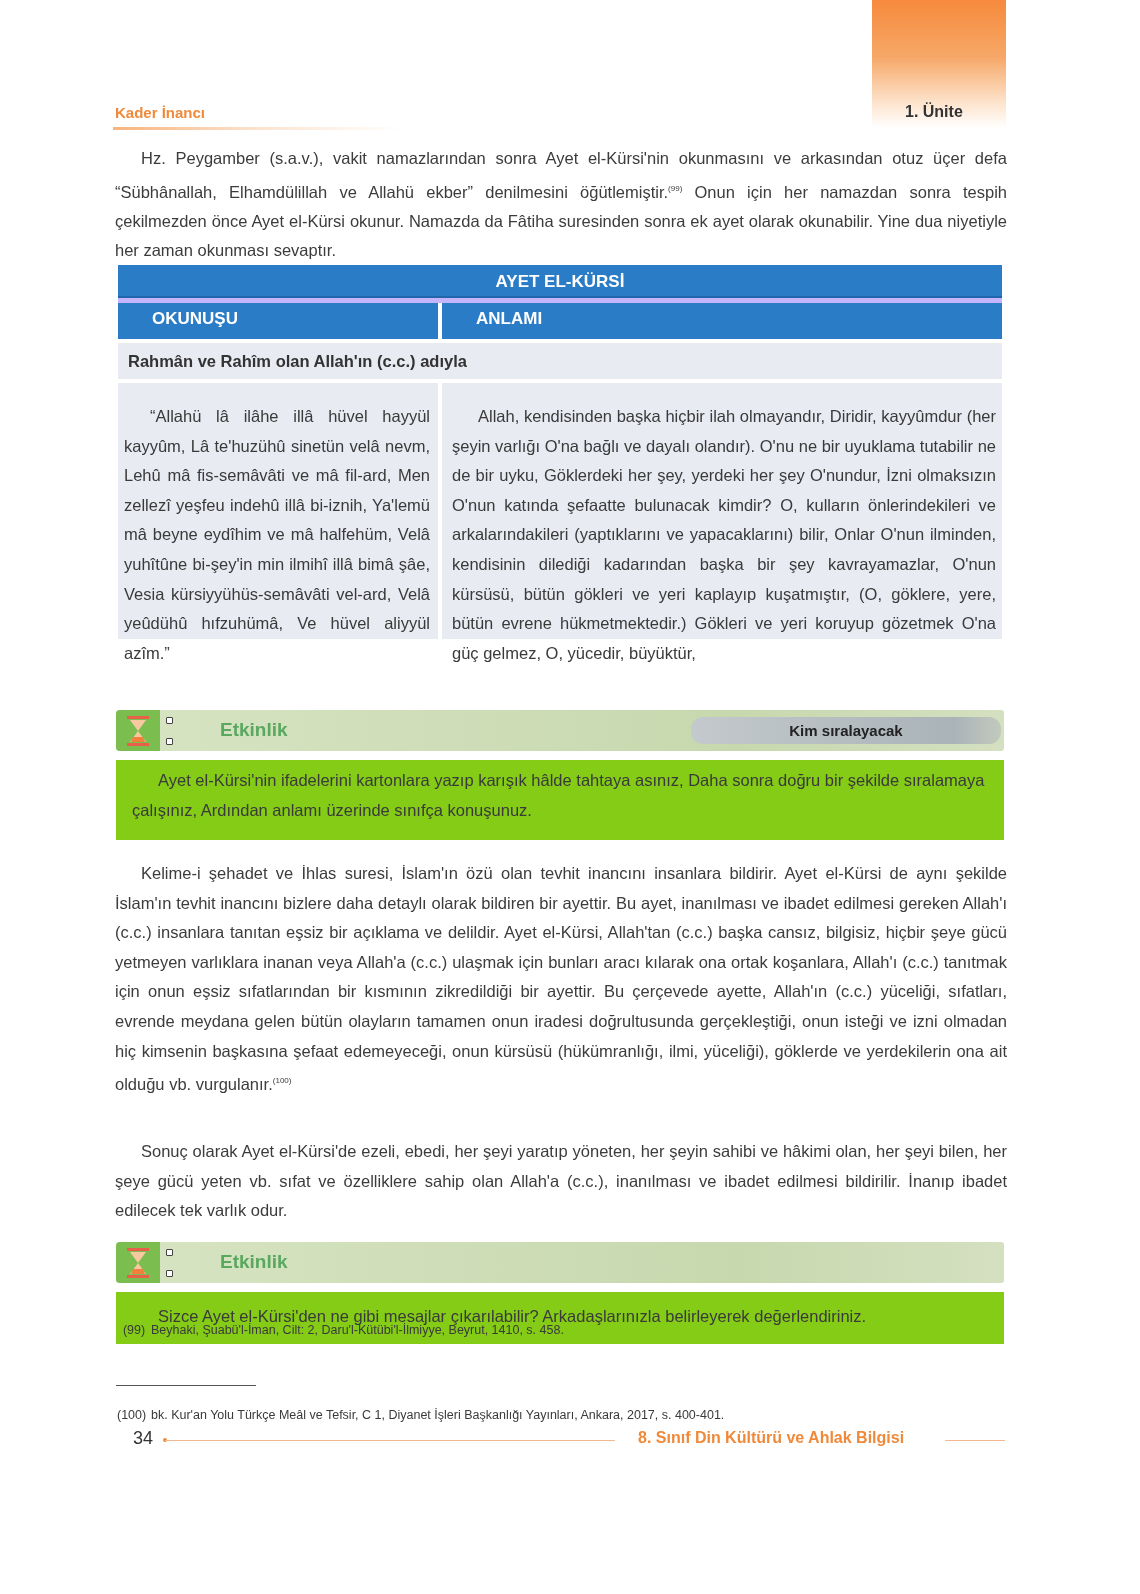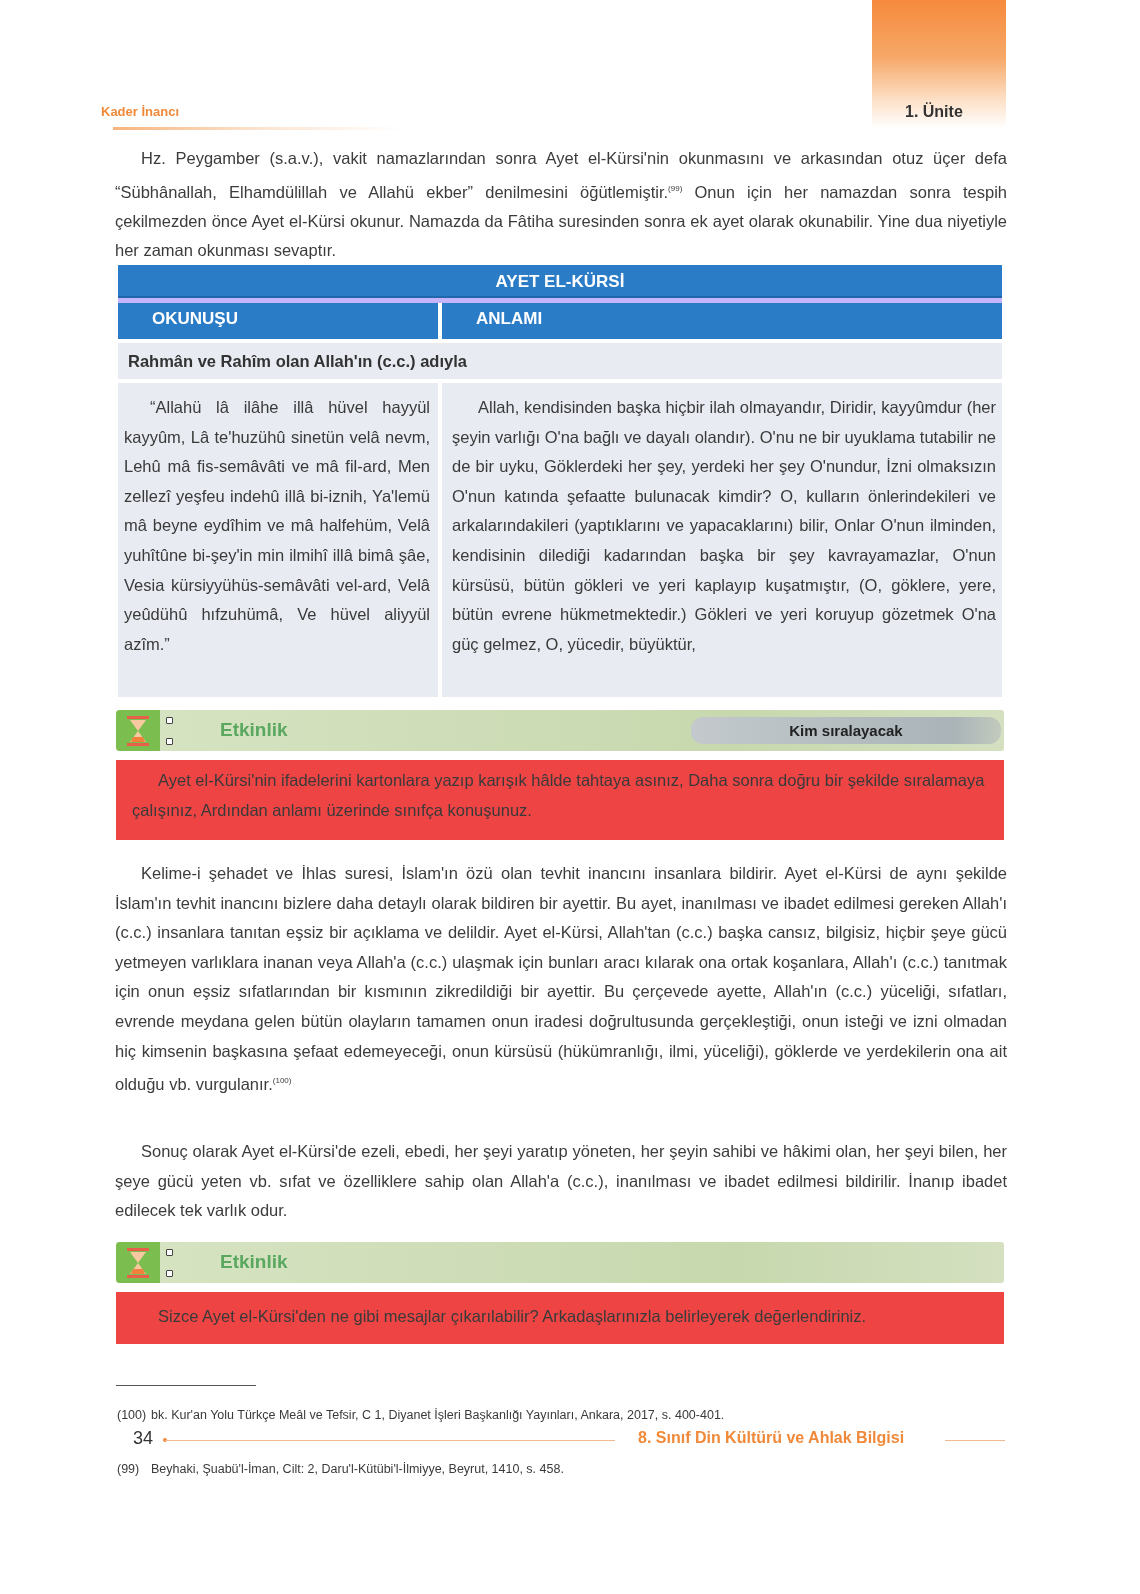--- a/index.html
+++ b/index.html
@@ -10,21 +10,21 @@
   }
   .unit-tab {
     position: absolute; left: 872px; top: 0; width: 134px; height: 128px;
     background: linear-gradient(to bottom, #f68a3c 0%, #f6a868 45%, #fde3cc 80%, #ffffff 100%);
   }
   .unit-label {
     position: absolute; left: 905px; top: 103px; font-weight: bold; font-size: 16px; color: #333;
     font-family: "Liberation Sans", sans-serif;
   }
   .chapter-title {
-    position: absolute; left: 101px; top: 104px; font-size: 13px; color: #f08a3a; font-weight: bold;
+    position: absolute; left: 115px; top: 104px; font-size: 15px; color: #f08a3a; font-weight: bold;
   }
   .chapter-rule {
     position: absolute; left: 113px; top: 127px; width: 290px; height: 3px;
     background: linear-gradient(to right, #f7b47c, #fbe3cf, #ffffff);
   }
   .para {
     position: absolute; left: 115px; width: 892px; font-size: 16.5px; line-height: 29.6px;
     text-align: justify; color: #3c3c3c;
   }
   .para p { margin: 0; text-indent: 26px; }
@@ -41,21 +41,21 @@
     background: #2a7cc7; color: #fff; font-weight: bold; font-size: 17px; line-height: 32px;
     padding-left: 34px; box-sizing: border-box;
   }
   .col-left { width: 320px; margin-right: 4px; }
   .col-right { flex: 1; }
   .ayet-row { display: flex; margin-top: 4px; }
   .ayet-row > div { background: #e9ebf3; box-sizing: border-box; }
   .ayet-row.first > div { height: 36px; font-weight: bold; font-size: 16.5px; line-height: 36px; padding-left: 6px; color: #333; }
   .ayet-row.first .col-right { padding-left: 10px; }
   .ayet-row.body > div {
-    height: 314px; font-size: 16.5px; line-height: 29.6px; text-align: justify; padding: 10px 8px 0 6px;
+    height: 256px; font-size: 16.5px; line-height: 29.6px; text-align: justify; padding: 19px 8px 0 6px;
   }
   .ayet-row.body .col-right { padding-left: 10px; padding-right: 6px; }
   .ayet-row.body p { margin: 0; text-indent: 26px; }
 
   .activity-bar {
     position: absolute; left: 116px; width: 888px; height: 41px;
     background: linear-gradient(to right, #d7e4c3, #c7d8ae 70%, #d4e0c0);
     border-radius: 3px;
   }
   .activity-icon {
@@ -66,21 +66,21 @@
   .activity-dots span { display:block; width:5px; height:5px; background:#fff; border:1px solid #444; border-radius:1px; margin-bottom:14px; }
   .activity-label {
     position: absolute; left: 104px; top: 9px; font-size: 19px; font-weight: bold; color: #5aa860;
   }
   .activity-pill {
     position: absolute; left: 575px; top: 7px; width: 310px; height: 27px; border-radius: 12px;
     background: linear-gradient(to right, #c3c9cc, #aab4b8 85%, #c2cabd);
     font-size: 15px; font-weight: bold; color: #222; line-height: 27px; text-align: center;
   }
   .activity-body {
-    position: absolute; left: 116px; width: 888px; background: #ef4444; box-sizing: border-box;
+    position: absolute; left: 116px; width: 888px; background: #84cc16; box-sizing: border-box;
     padding: 6px 18px 6px 16px; font-size: 16.5px; line-height: 29.6px; color: #3a3a3a;
   }
   .activity-body p { margin: 0; text-indent: 26px; }
 
   .fn-rule { position: absolute; left: 116px; top: 1385px; width: 140px; height: 1px; background: #555; }
   .footnote { position: absolute; left: 117px; font-size: 12.5px; color: #3a3a3a; }
   .footnote .num { display: inline-block; width: 34px; }
 
   .page-num { position: absolute; left: 133px; top: 1428px; font-size: 18px; color: #333; }
   .footer-rule1 { position: absolute; left: 165px; top: 1440px; width: 450px; height: 1px; background: #f2b991; }
@@ -160,21 +160,21 @@
       <span></span>
       <span></span>
     </div>
   <div class="activity-label">Etkinlik</div>
 </div>
 <div class="activity-body" style="top:1292px; height:52px; padding-top:10px;">
   <p>Sizce Ayet el-Kürsi'den ne gibi mesajlar çıkarılabilir? Arkadaşlarınızla belirleyerek değerlendiriniz.</p>
 </div>
 
 <div class="fn-rule"></div>
-<div class="footnote" style="top:1462px;">
+<div class="footnote" style="top:1323px;text-align:center;">
   <span class="num">(99)</span><span>Beyhaki, Şuabü'l-İman, Cilt: 2, Daru'l-Kütübi'l-İlmiyye, Beyrut, 1410, s. 458.</span>
 </div>
 <div class="footnote" style="top:1408px;">
   <span class="num">(100)</span><span>bk. Kur'an Yolu Türkçe Meâl ve Tefsir, C 1, Diyanet İşleri Başkanlığı Yayınları, Ankara, 2017, s. 400-401.</span>
 </div>
 
 <div class="page-num">34</div>
 <div class="footer-dot"></div>
 <div class="footer-rule1"></div>
 <div class="footer-book">8. Sınıf Din Kültürü ve Ahlak Bilgisi</div>

